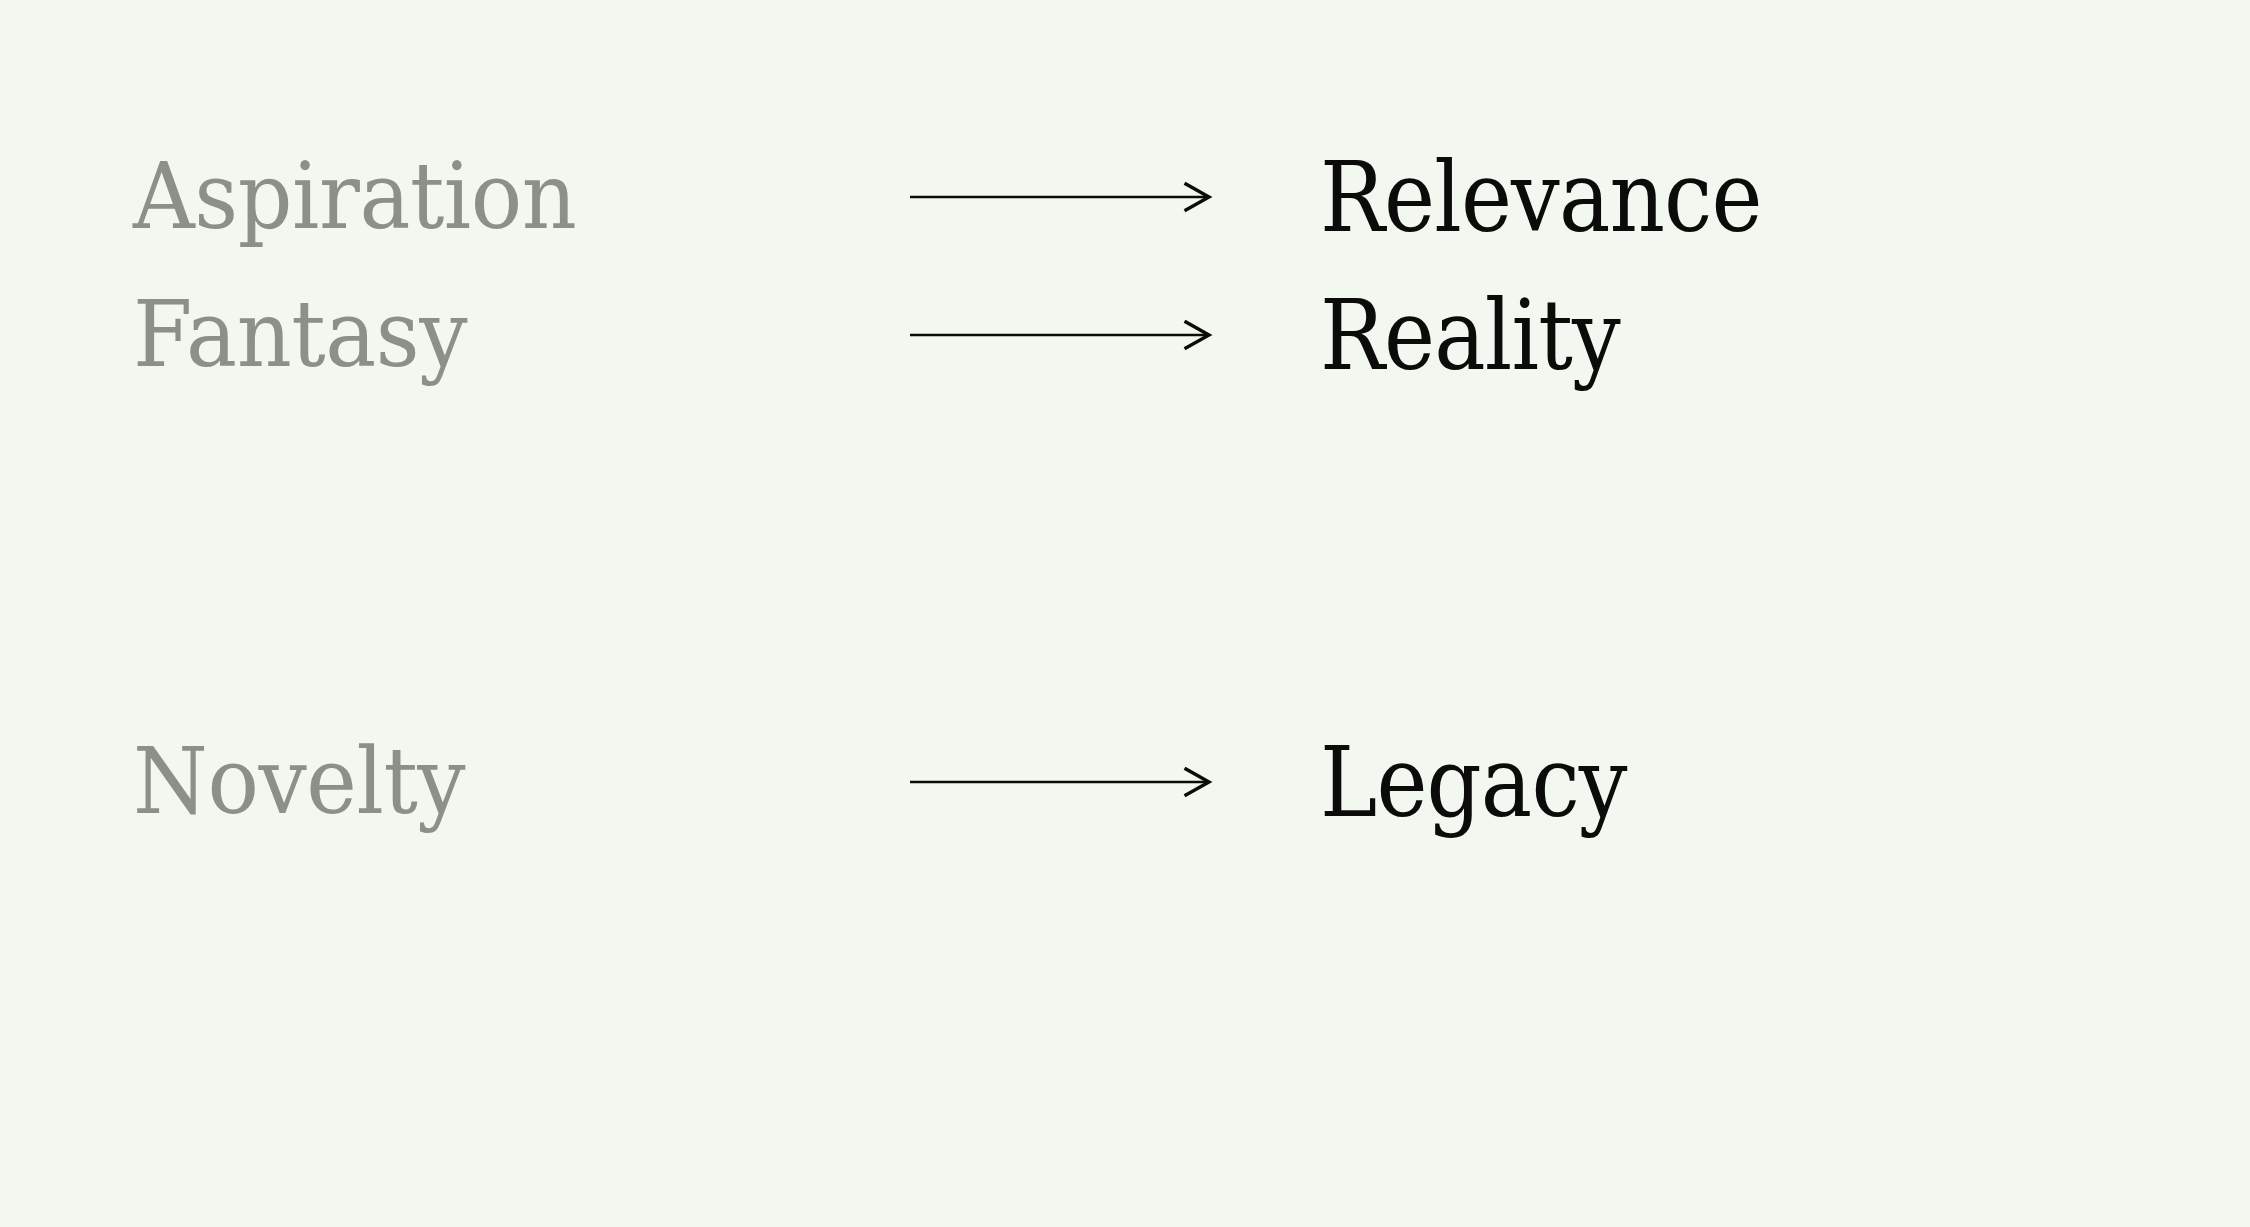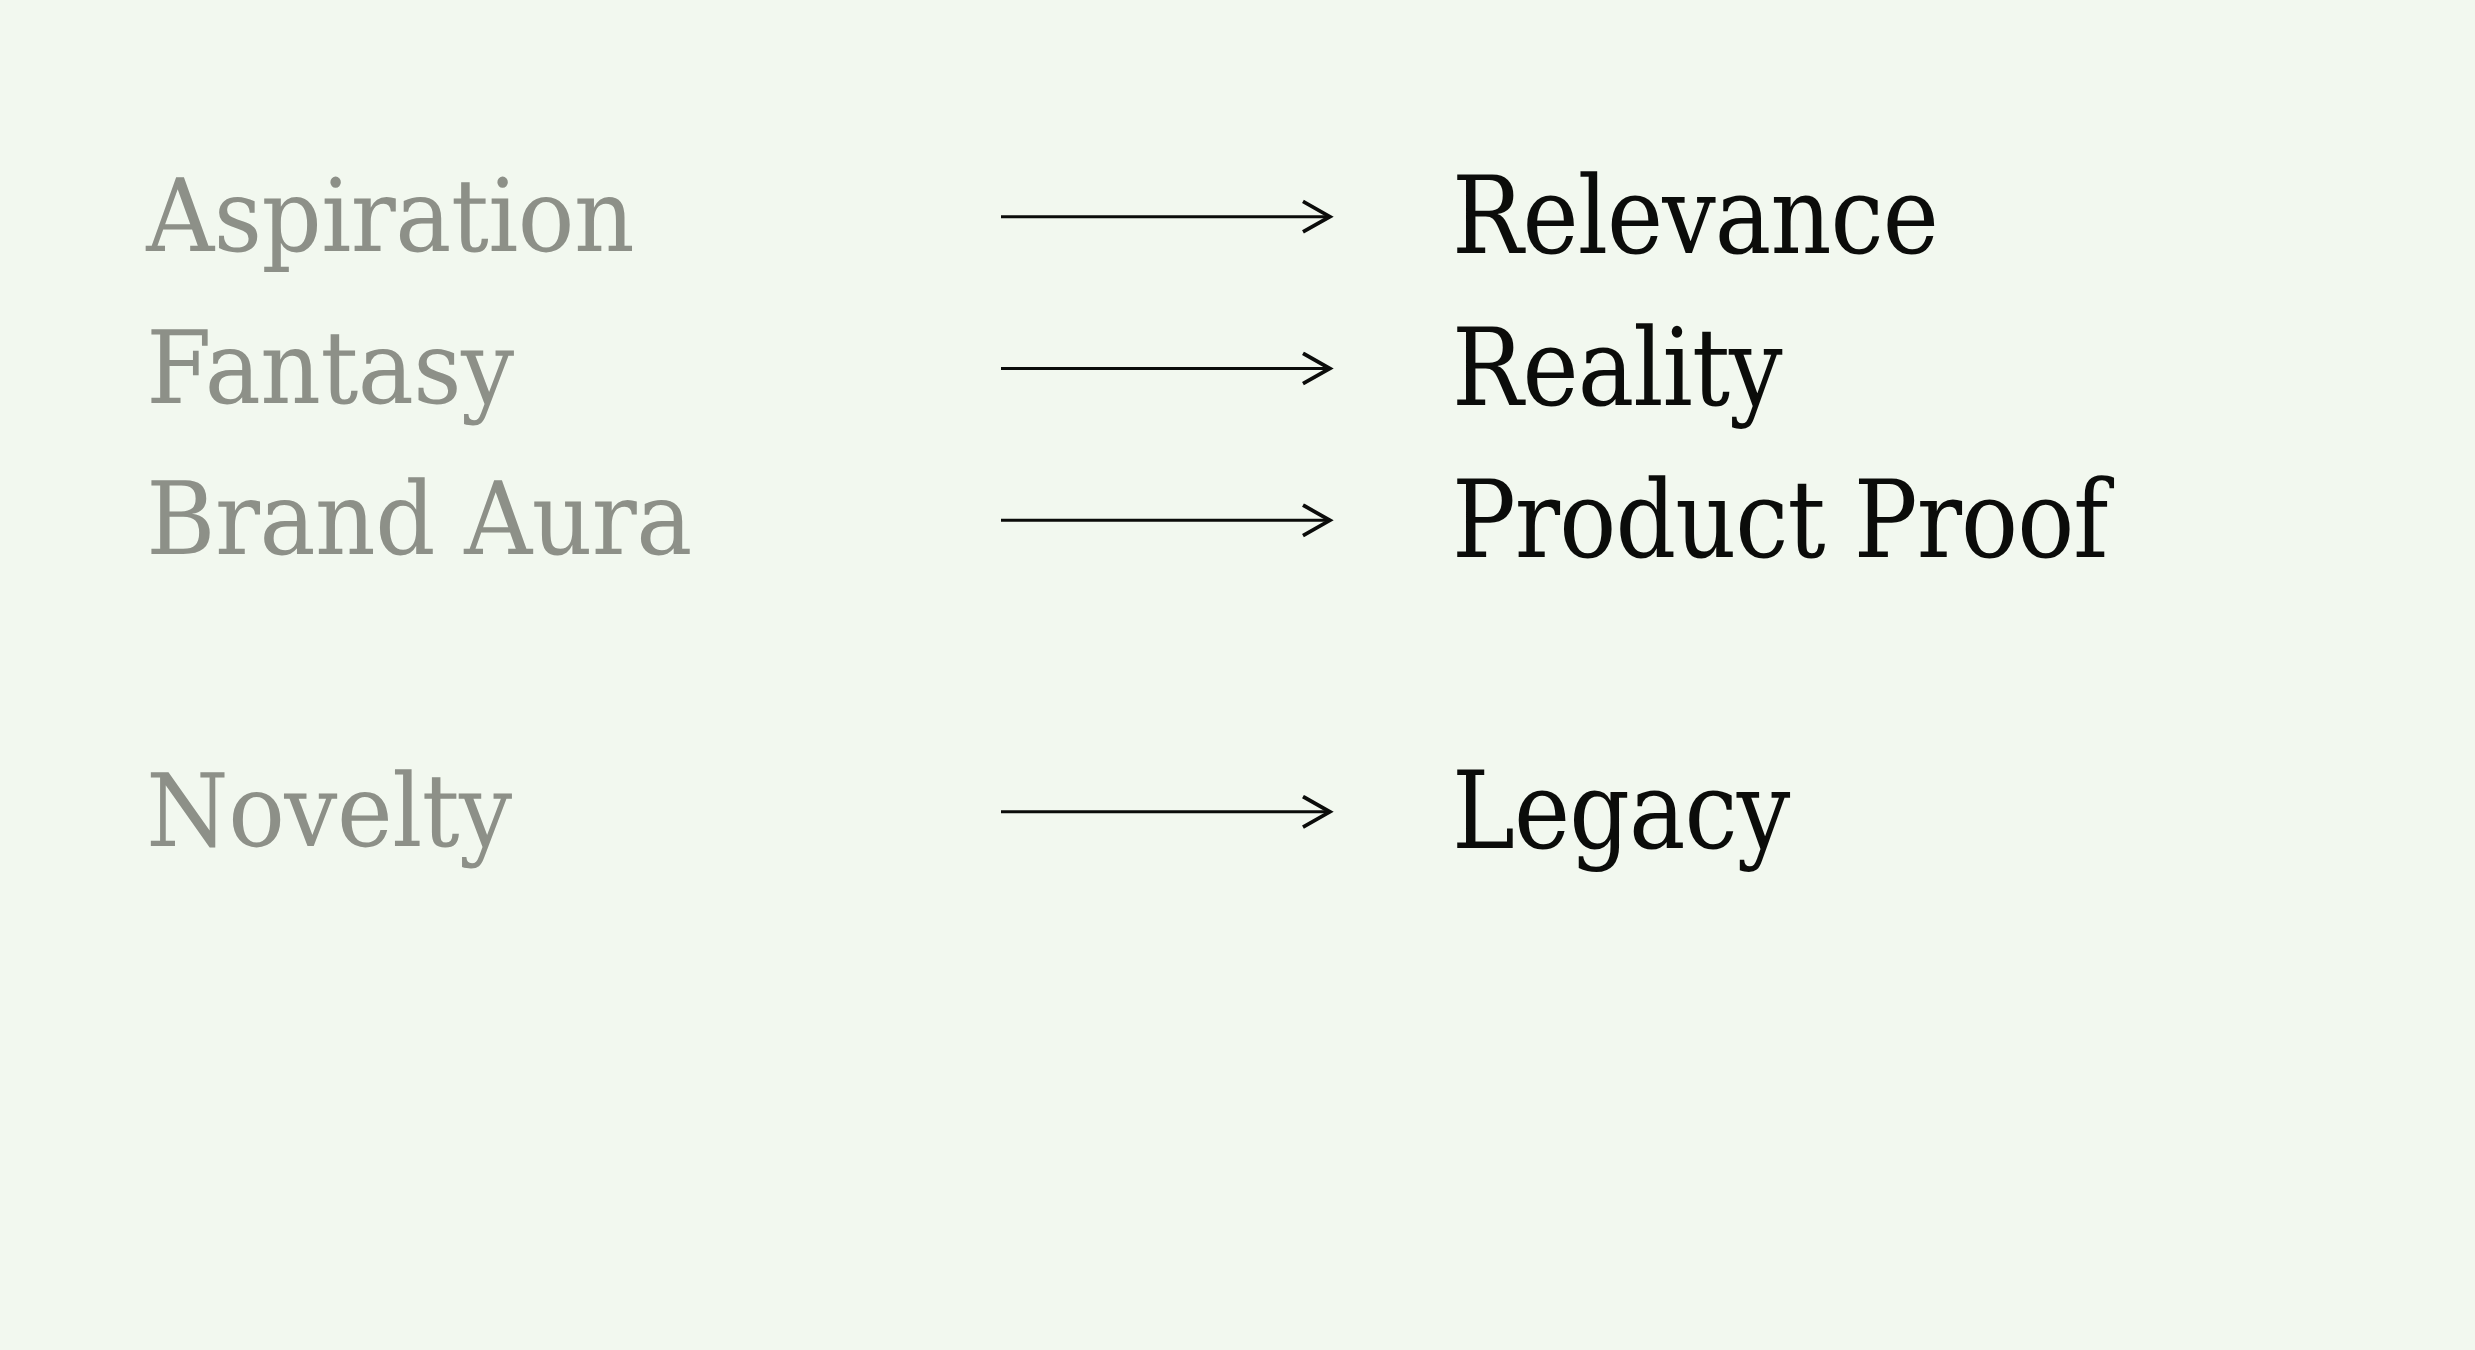--- a/index.html
+++ b/index.html
@@ -111,31 +111,21 @@
       <div class="mapping-row" style="top: 266px; text-align: right;">
         <div class="from-label" style="color: rgb(141, 144, 136); left: 133px;">Fantasy</div>
         <div class="arrow-cell" style="left: 905px;">
           <svg width="317" height="40" viewBox="0 0 317 40">
             <line x1="5" y1="20" x2="301" y2="20" stroke="#0b0c0a" stroke-width="2.6"></line>
             <polyline points="281,7 304,20 281,33" fill="none" stroke="#0b0c0a" stroke-width="3.4" stroke-linecap="square" stroke-linejoin="miter"></polyline>
           </svg>
         </div>
         <div class="to-label" style="color: rgb(11, 12, 10); left: 1320px;">Reality</div>
       </div>
-      <div class="mapping-row" style="top: 404px;">
-        <div class="from-label" style="color: rgb(141, 144, 136); left: 133px;">Brand Aura</div>
-        <div class="arrow-cell" style="left: 905px;">
-          <svg width="317" height="40" viewBox="0 0 317 40">
-            <line x1="5" y1="20" x2="301" y2="20" stroke="#0b0c0a" stroke-width="2.6"></line>
-            <polyline points="281,7 304,20 281,33" fill="none" stroke="#0b0c0a" stroke-width="3.4" stroke-linecap="square" stroke-linejoin="miter"></polyline>
-          </svg>
-        </div>
-        <div class="to-label" style="color: rgb(11, 12, 10); left: 1320px;">Product Proof</div>
-      </div>
-      <div class="mapping-row" style="top: 669px; text-align: center;">
+      <div class="mapping-row" style="top: 713px; text-align: center;">
         <div class="from-label" style="color: rgb(141, 144, 136); left: 133px;">Novelty</div>
         <div class="arrow-cell" style="left: 905px;">
           <svg width="317" height="40" viewBox="0 0 317 40">
             <line x1="5" y1="20" x2="301" y2="20" stroke="#0b0c0a" stroke-width="2.6"></line>
             <polyline points="281,7 304,20 281,33" fill="none" stroke="#0b0c0a" stroke-width="3.4" stroke-linecap="square" stroke-linejoin="miter"></polyline>
           </svg>
         </div>
         <div class="to-label" style="color: rgb(11, 12, 10); left: 1320px;">Legacy</div>
       </div>
     </div>

